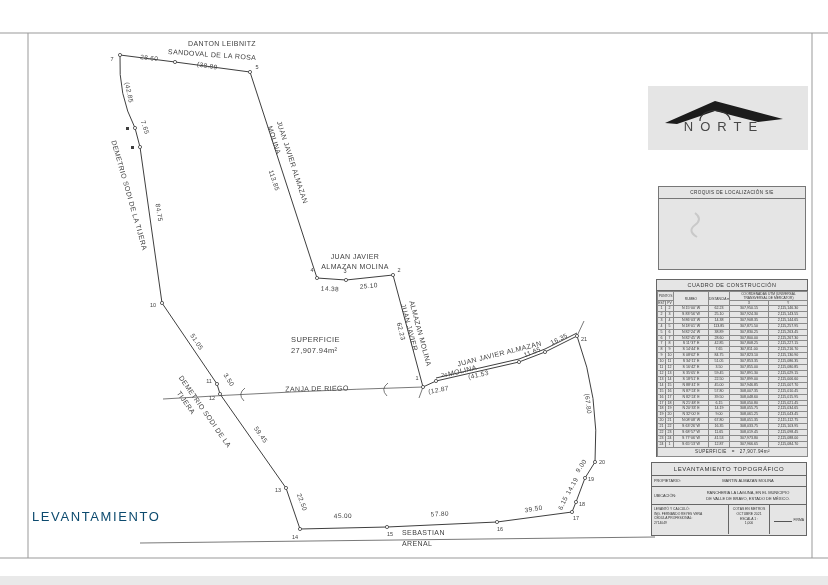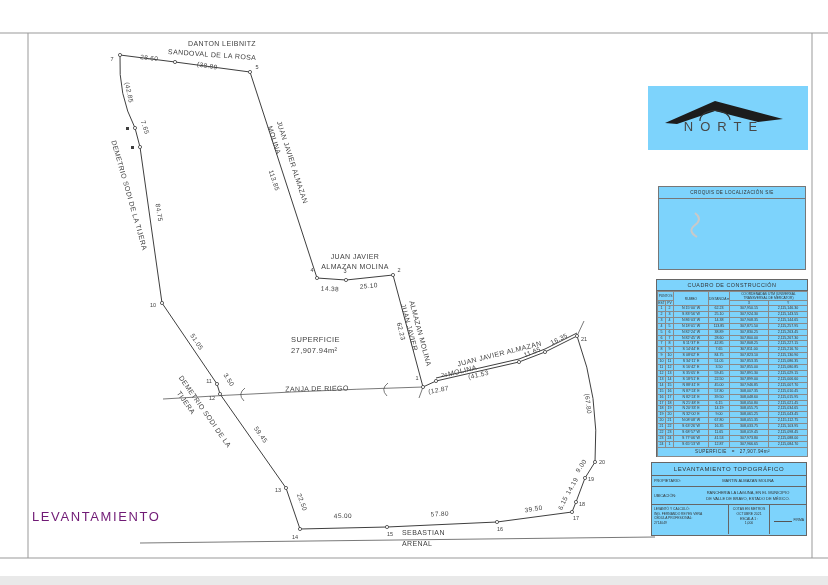--- a/index.html
+++ b/index.html
@@ -1,19 +1,19 @@
 <!DOCTYPE html>
 <html><head>
 <meta charset="utf-8">
 <style>
   html,body{margin:0;padding:0;background:#fff;}
   .sheet{position:relative;width:828px;height:585px;background:#fff;overflow:hidden;
          font-family:"Liberation Sans",sans-serif;color:#3f3f3f;}
   svg{position:absolute;left:0;top:0;}
-  .panel{position:absolute;box-sizing:border-box;background:#7dd3fc;}
+  .panel{position:absolute;box-sizing:border-box;background:#e5e5e5;}
   .norte-box{left:648px;top:86px;width:160px;height:64px;}
   .croquis{left:658px;top:186px;width:148px;height:84px;border:1px solid #777;}
   .croquis-title{height:11px;line-height:11px;text-align:center;font-size:4.6px;
                  letter-spacing:.4px;border-bottom:1px solid #777;color:#333;}
   .cuadro{left:656px;top:279px;width:152px;height:178px;border:1px solid #666;}
   .cuadro-title{height:10px;line-height:10px;text-align:center;font-size:5.4px;
                 letter-spacing:.5px;border-bottom:1px solid #666;color:#333;}
   table{border-collapse:collapse;table-layout:fixed;width:100%;}
   th,td{border:0.5px solid #8a8a8a;padding:0;margin:0;text-align:center;
         font-size:3.6px;line-height:4.9px;font-weight:normal;color:#333;
@@ -31,21 +31,21 @@
   .tb-label{font-size:3.8px;padding:0 2px;flex:0 0 34px;text-align:left;}
   .tb-value{flex:1;text-align:center;font-size:4px;line-height:5.5px;}
   .tb-r4{height:29px;border-bottom:none;align-items:stretch;}
   .tb-c1{flex:0 0 72px;font-size:3.3px;line-height:4.6px;padding:2px 2px;text-align:left;}
   .tb-c2{flex:0 0 40px;border-left:1px solid #666;border-right:1px solid #666;
          font-size:3.4px;line-height:4.8px;text-align:center;padding-top:2px;}
   .tb-c3{flex:1;position:relative;font-size:3.4px;}
   .firma-line{position:absolute;left:4px;right:14px;top:16px;border-top:0.5px solid #555;}
   .firma-label{position:absolute;right:2px;top:13px;}
   .corner-title{position:absolute;left:32px;top:509px;font-size:13px;line-height:15.5px;
-                color:#701a75;letter-spacing:1.6px;}
+                color:#0c4a6e;letter-spacing:1.6px;}
   .bottom-strip{position:absolute;left:0;top:576px;width:828px;height:9px;background:#e9e9e9;}
 </style>
 </head>
 <body>
 
 <div class="sheet">
 
   <svg class="drawing" width="828" height="585" viewBox="0 0 828 585">
     <line x1="0" y1="33" x2="828" y2="33" stroke="#999" stroke-width="1"></line>
     <line x1="0" y1="558" x2="828" y2="558" stroke="#999" stroke-width="1"></line>

